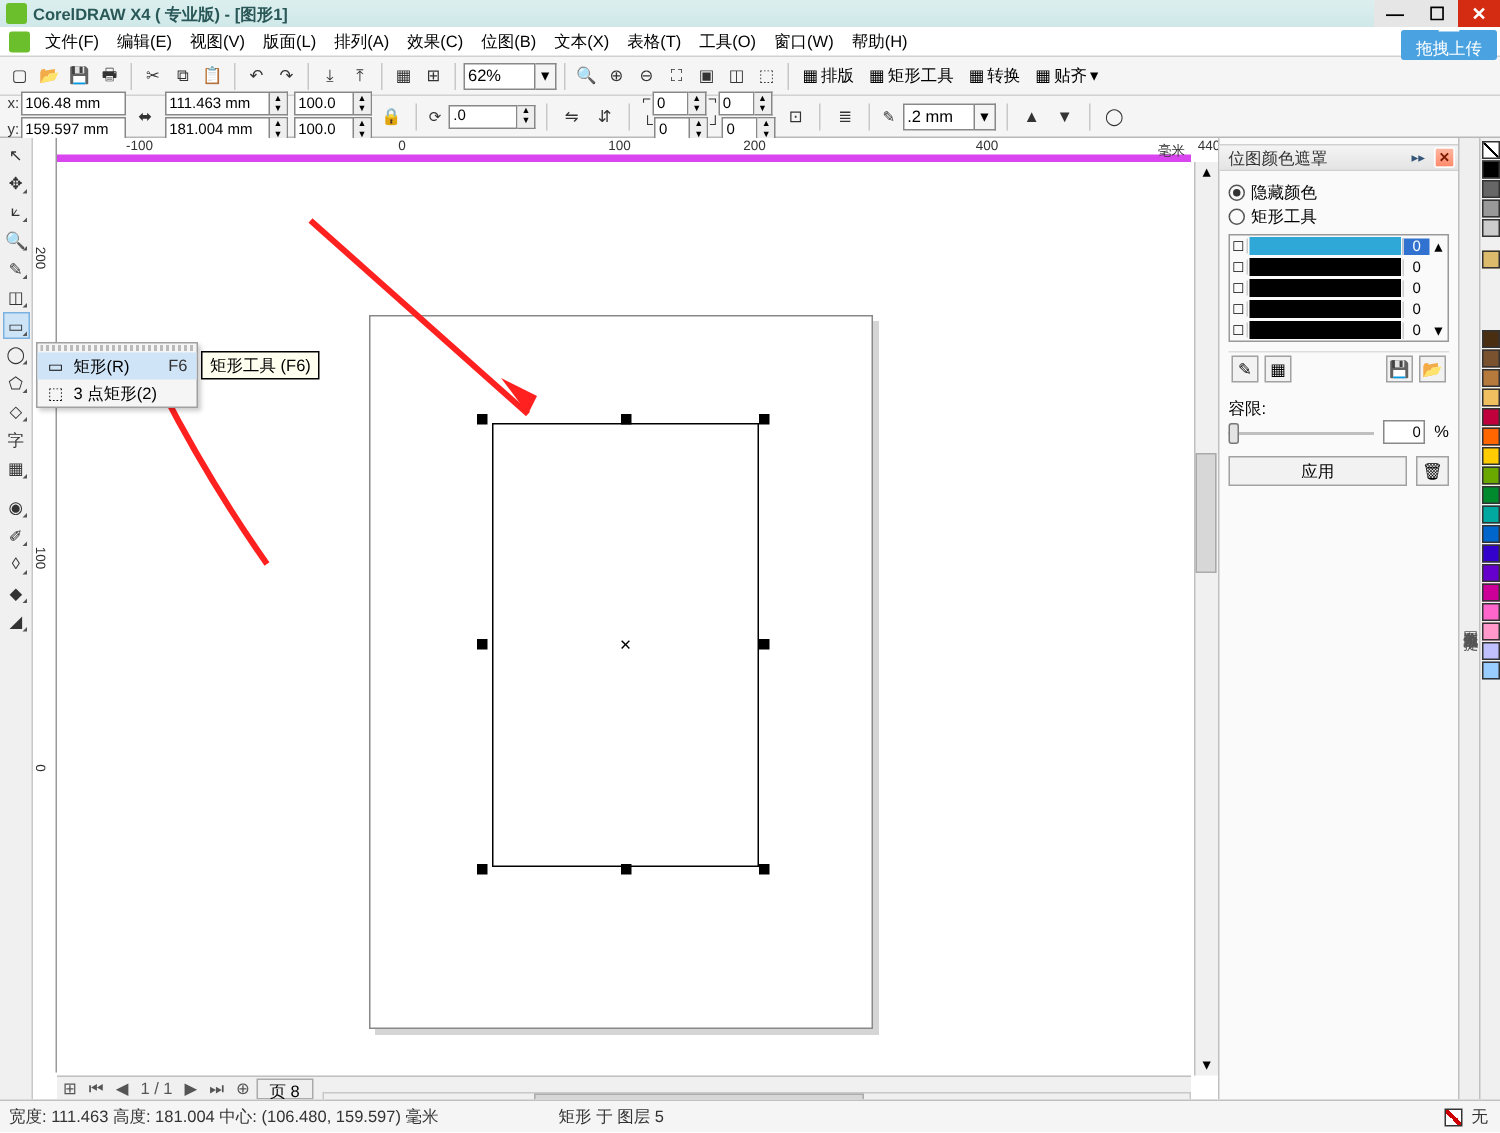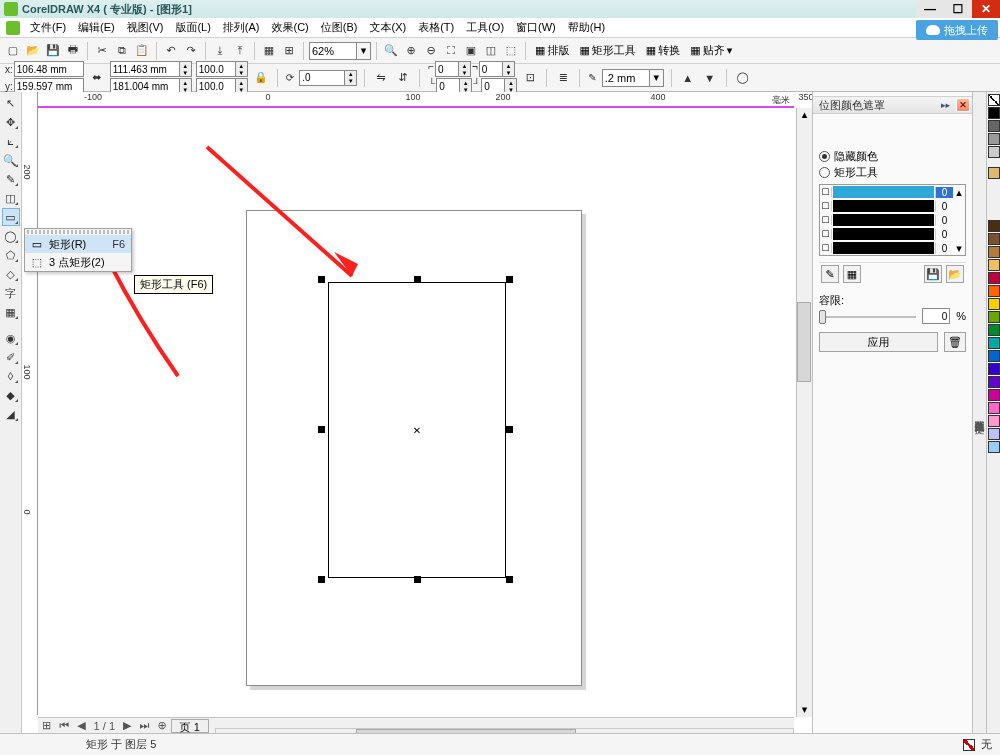--- a/index.html
+++ b/index.html
@@ -7,61 +7,61 @@
   .titlebar { height: 18px; background: linear-gradient(#dcefef,#d0e8e8); display: flex; align-items: center; padding: 0 4px; }
   .titlebar .app-icon { width: 14px; height: 14px; background: #6bbf2c; border-radius: 2px; margin-right: 4px; }
   .titlebar .title { color: #2a5858; font-weight: bold; font-size: 11px; }
   .win-buttons { position: absolute; top: 0; right: 0; display: flex; }
   .win-buttons div { width: 28px; height: 18px; display: flex; align-items: center; justify-content: center; font-size: 12px; font-weight: bold; }
   .win-min { background: #e6e6e6; }
   .win-max { background: #e6e6e6; }
   .win-close { background: #d42c12; color: #fff; }
   .menubar { height: 20px; background: #fff; border-bottom: 1px solid #d1d1d1; display: flex; align-items: center; padding-left: 2px; }
   .menubar .mi { padding: 1px 6px; color: #000; white-space: nowrap; }
-  .upload-btn { position: absolute; right: 2px; top: 20px; height: 20px; background: #4aa2e0; color: #fff; display: flex; align-items: center; padding: 0 10px; border-radius: 2px; gap: 4px; }
+  .upload-btn { position: absolute; right: 2px; top: 20px; height: 20px; background: #4aa2e0; color: #fff; display: flex; align-items: center; padding: 0 10px; border-radius: 2px; gap: 4px; flex-direction: column; }
   .upload-btn .cloud { width: 14px; height: 10px; background: #fff; border-radius: 6px 6px 4px 4px; }
   .toolbar1 { height: 26px; background: #f5f5f5; border-bottom: 1px solid #d1d1d1; display: flex; align-items: center; padding: 0 4px; gap: 2px; }
   .tbtn { width: 18px; height: 18px; display: flex; align-items: center; justify-content: center; border: 1px solid transparent; color: #333; }
   .sep { width: 1px; height: 18px; background: #c8c8c8; margin: 0 3px; }
   .zoom-box { height: 18px; display: flex; }
   .zoom-box input { width: 48px; height: 18px; border: 1px solid #888; padding: 0 2px; }
   .zoom-box .dd { width: 14px; border: 1px solid #888; border-left: none; display: flex; align-items: center; justify-content: center; }
   .toolbar2 { height: 28px; background: #f5f5f5; border-bottom: 1px solid #b8b8b8; display: flex; align-items: center; padding: 0 4px; gap: 4px; flex-wrap: nowrap; }
   .num-input { width: 70px; height: 16px; border: 1px solid #888; font-size: 10px; padding: 0 2px; background: #fff; }
   .lbl { font-size: 10px; color: #333; margin: 0 1px; }
   .paired { display: flex; flex-direction: column; gap: 1px; }
   .stepper { width: 12px; display: flex; flex-direction: column; border: 1px solid #888; border-left: none; }
   .stepper span { height: 7px; display: flex; align-items: center; justify-content: center; font-size: 6px; background: #eee; }
   .workspace { position: absolute; top: 92px; left: 0; right: 0; bottom: 22px; display: flex; }
   .vtoolbox { width: 22px; background: #f0f0f0; border-right: 1px solid #c8c8c8; display: flex; flex-direction: column; align-items: center; padding-top: 2px; gap: 1px; }
   .vtool { width: 18px; height: 18px; display: flex; align-items: center; justify-content: center; border: 1px solid transparent; color: #333; position: relative; }
   .vtool.active { background: #cde4f7; border: 1px solid #7bb2e0; }
   .vtool .fly { position: absolute; right: 1px; bottom: 1px; width: 0; height: 0; border-left: 3px solid transparent; border-bottom: 3px solid #555; }
   .canvas-area { flex: 1; background: #fff; position: relative; overflow: hidden; }
-  .hruler { position: absolute; top: 0; left: 16px; right: 18px; height: 16px; background: #fff; border-bottom: 2px solid #d946ef; }
+  .hruler { position: absolute; top: 0; left: 16px; right: 18px; height: 16px; background: #fff; border-bottom: 5px solid #d946ef; }
   .vruler { position: absolute; top: 0; left: 0; width: 16px; bottom: 18px; background: #fff; border-right: 1px solid #999; }
   .ruler-corner { position: absolute; top:0; left:0; width:16px; height:16px; background:#fff; border-right:1px solid #999; border-bottom:1px solid #999; }
   .hruler .tlabel { position: absolute; top: 0; font-size: 9px; color: #333; transform: translateX(-50%); }
   .vruler .tlabel { position: absolute; left: 0; font-size: 9px; color: #333; writing-mode: vertical-rl; transform: translateY(-50%); }
   .page { position: absolute; background: #fff; border: 1px solid #888; box-shadow: 4px 4px 0 #d5d5d5; }
   .shape-rect { position: absolute; border: 1px solid #000; }
   .handle { position: absolute; width: 7px; height: 7px; background: #000; }
   .center-x { position: absolute; font-size: 10px; color: #000; transform: translate(-50%, -50%); }
   .arrow { position: absolute; pointer-events: none; }
   .flyout-menu { position: absolute; background: #f5f5f5; border: 1px solid #a0a0a0; box-shadow: 2px 2px 3px rgba(0,0,0,.2); }
   .flyout-menu .row { height: 18px; display: flex; align-items: center; padding: 0 6px 0 4px; gap: 4px; }
   .flyout-menu .row.hilite { background: #d0e4f8; }
   .flyout-menu .icon-cell { width: 16px; text-align: center; }
   .flyout-menu .shortcut { margin-left: auto; color: #333; }
   .tooltip { position: absolute; background: #fffff0; border: 1px solid #000; padding: 1px 5px; font-size: 11px; }
   .dockers { width: 160px; border-left: 1px solid #c0c0c0; background: #fafafa; padding: 4px 0; position: relative; }
   .docker-hdr { height: 18px; background: linear-gradient(#f4f4f4,#e4e4e4); border-top: 1px solid #d0d0d0; border-bottom: 1px solid #d0d0d0; display: flex; align-items: center; padding: 0 6px; font-size: 11px; color: #333; position: relative; }
   .docker-hdr .close-x { position: absolute; right: 2px; top: 1px; width: 14px; height: 14px; border: 1px solid #fff; background: linear-gradient(#ffb6a0,#ff8a6a); color: #7a1800; border-radius: 2px; display: flex; align-items: center; justify-content: center; font-size: 9px; font-weight: bold; }
   .docker-hdr .toggle { position: absolute; right: 22px; top: 3px; color: #357; font-size: 9px; }
-  .docker-body { padding: 6px; margin-top: 28px; }
+  .docker-body { padding: 6px; }
   .radio-row { display: flex; align-items: center; gap: 4px; height: 16px; }
   .radio { width: 11px; height: 11px; border: 1px solid #555; border-radius: 50%; display: inline-flex; align-items: center; justify-content: center; }
   .radio .dot { width: 5px; height: 5px; background: #333; border-radius: 50%; }
   .color-table { border: 1px solid #999; margin-top: 4px; width: 100%; }
   .color-row { display: flex; align-items: center; height: 14px; }
   .color-row .chk { width: 12px; border-right: 1px solid #ccc; text-align: center; font-size: 9px; }
   .color-row .sw { flex: 1; height: 12px; margin: 1px; }
   .color-row .num { width: 18px; text-align: center; font-size: 10px; border-left: 1px solid #ccc; }
   .color-row.sel .num { background: #3172d0; color: #fff; }
   .btn-row { display: flex; gap: 4px; margin-top: 6px; padding: 2px; border-top: 1px solid #ddd; }
@@ -288,21 +288,21 @@
   </div>
 
   <div class="canvas-area">
     <div class="ruler-corner"></div>
     <div class="hruler">
       <span class="tlabel" style="left:55px">-100</span>
       <span class="tlabel" style="left:230px">0</span>
       <span class="tlabel" style="left:375px">100</span>
       <span class="tlabel" style="left:465px">200</span>
       <span class="tlabel" style="left:620px">400</span>
-      <span class="tlabel" style="left:768px">350</span>
+      <span class="tlabel" style="left:768px">440</span>
       <span class="tlabel" style="right:4px;top:2px;transform:none">毫米</span>
     </div>
     <div class="vruler">
       <span class="tlabel" style="top:80px">200</span>
       <span class="tlabel" style="top:280px">100</span>
       <span class="tlabel" style="top:420px">0</span>
     </div>
 
     <div class="page" style="left:224px; top:118px; width:336px; height:476px;"></div>
 
@@ -329,37 +329,37 @@
       <div class="row hilite">
         <span class="icon-cell">▭</span>
         <span>矩形(R)</span>
         <span class="shortcut">F6</span>
       </div>
       <div class="row">
         <span class="icon-cell">⬚</span>
         <span>3 点矩形(2)</span>
       </div>
     </div>
-    <div class="tooltip" style="left:112px; top:142px;margin-top:41px;">矩形工具 (F6)</div>
+    <div class="tooltip" style="left:112px; top:142px;">矩形工具 (F6)</div>
 
     <div class="vscroll">
       <div style="height:14px;text-align:center">▴</div>
       <div class="thumb" style="margin-top:180px"></div>
       <div style="flex:1"></div>
       <div style="height:14px;text-align:center">▾</div>
     </div>
     <div class="hscroll">
       <span class="nav">⊞</span>
       <span class="nav">⏮</span>
       <span class="nav">◀</span>
       <span class="nav">1 / 1</span>
       <span class="nav">▶</span>
       <span class="nav">⏭</span>
       <span class="nav">⊕</span>
-      <div class="page-tab">页 1</div>
+      <div class="page-tab">页 8</div>
       <div style="flex:1; position:relative; margin-left:6px;">
         <div style="position:absolute; left:0; right:0; top:2px; height:12px; background:#f0f0f0; border:1px solid #c8c8c8;">
           <div style="position:absolute; left:140px; width:220px; height:10px; background:#d7d7d7; border:1px solid #aaa;"></div>
         </div>
       </div>
     </div>
   </div>
 
   <div class="dockers">
     <div class="docker-hdr">
@@ -466,18 +466,19 @@
     <div class="cs" style="background:#6600cc"></div>
     <div class="cs" style="background:#cc0099"></div>
     <div class="cs" style="background:#ff66cc"></div>
     <div class="cs" style="background:#ff99cc"></div>
     <div class="cs" style="background:#c0c0ff"></div>
     <div class="cs" style="background:#99ccff"></div>
   </div>
 </div>
 
 <div class="statusbar">
+  <span>宽度: 111.463 高度: 181.004 中心: (106.480, 159.597) 毫米</span>
   <span style="margin-left:80px">矩形 于 图层 5</span>
   <div class="right">
     <span class="nofill"></span>
     <span>无</span>
   </div>
 </div>
 
 </body></html>

